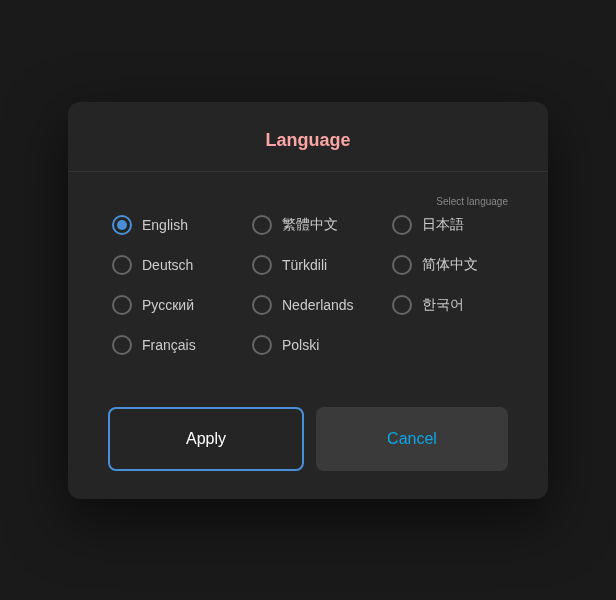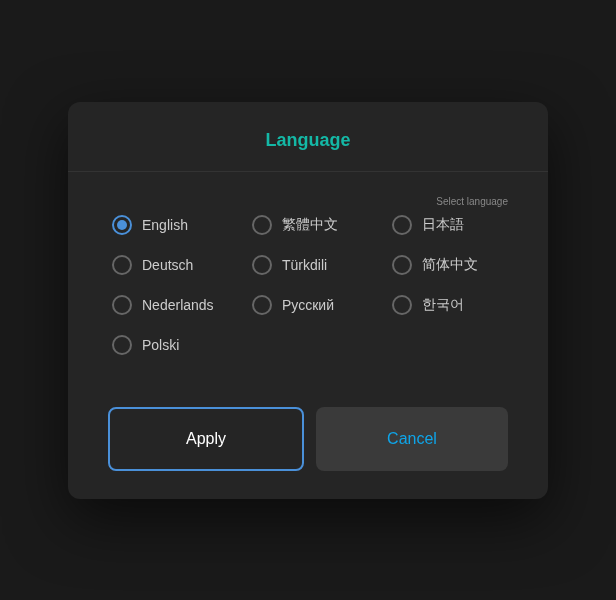--- a/index.html
+++ b/index.html
@@ -18,21 +18,21 @@
       background: #252525;
       border-radius: 12px;
       width: 480px;
       padding: 0;
       box-shadow: 0 20px 60px rgba(0,0,0,0.6);
       overflow: hidden;
     }
 
     .dialog-title {
       text-align: center;
-      color: #14b8a6;
+      color: #fca5a5;
       font-size: 18px;
       font-weight: 600;
       padding: 28px 24px 20px;
       border-bottom: 1px solid #333;
     }
 
     .dialog-body {
       padding: 24px 40px 28px;
     }
 
@@ -145,29 +145,33 @@
         <div class="language-option">
           <div class="radio-outer"></div>
           <span class="language-label">Türkdili</span>
         </div>
         <div class="language-option">
           <div class="radio-outer"></div>
           <span class="language-label">简体中文</span>
         </div>
         <div class="language-option">
           <div class="radio-outer"></div>
+          <span class="language-label">Русский</span>
+        </div>
+        <div class="language-option">
+          <div class="radio-outer"></div>
           <span class="language-label">Nederlands</span>
         </div>
         <div class="language-option">
           <div class="radio-outer"></div>
-          <span class="language-label">Русский</span>
+          <span class="language-label">한국어</span>
         </div>
         <div class="language-option">
           <div class="radio-outer"></div>
-          <span class="language-label">한국어</span>
+          <span class="language-label">Français</span>
         </div>
         <div class="language-option">
           <div class="radio-outer"></div>
           <span class="language-label">Polski</span>
         </div>
         <div></div>
       </div>
   </div>
   <div class="dialog-footer">
     <button class="btn btn-apply">Apply</button>

